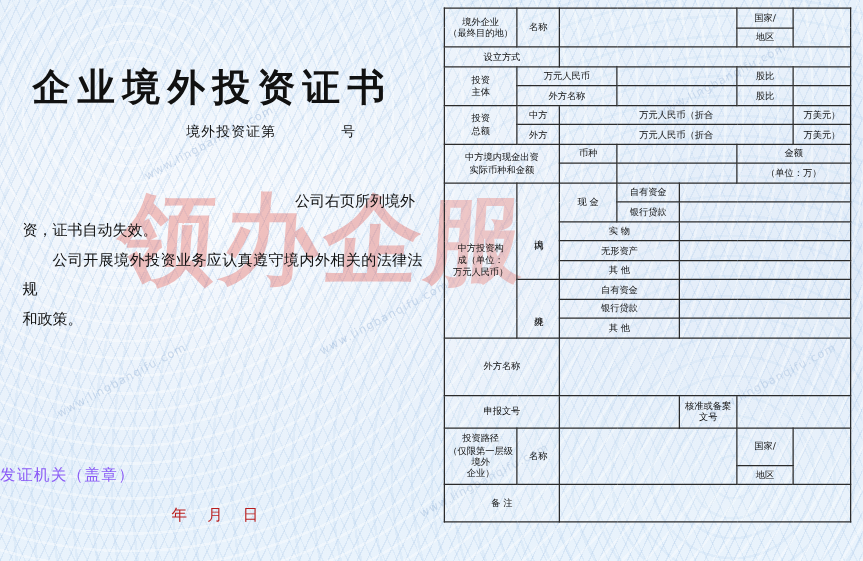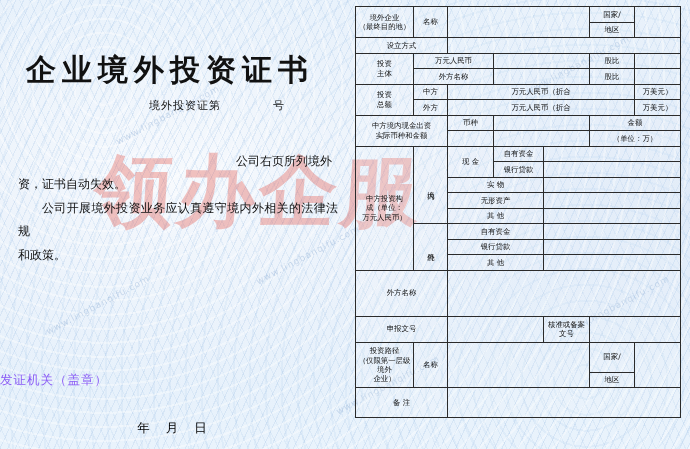--- a/index.html
+++ b/index.html
@@ -71,22 +71,22 @@
     position:absolute;left:18px;top:150px;width:320px;
     font-size:12px;line-height:1.95;color:#111;text-align:justify;
   }
   .body-text p{margin:0;}
   .indent{text-indent:24px;}
   .issuer{
     position:absolute;left:0;top:372px;width:350px;
     text-align:left;font-size:12.5px;color:#8b5cf6;letter-spacing:1px;
   }
   .issuer-date{
-    position:absolute;left:0;top:420px;width:350px;
-    text-align:center;font-size:12.5px;color:#000000;letter-spacing:6px;
+    position:absolute;left:0;top:404px;width:350px;
+    text-align:center;font-size:12.5px;color:#b91c1c;letter-spacing:6px;
   }
 
   
   .right{
     position:absolute;left:355px;top:6px;width:325px;height:412px;
   }
   table.form{
     width:325px;height:412px;
     border-collapse:collapse;
     table-layout:fixed;

